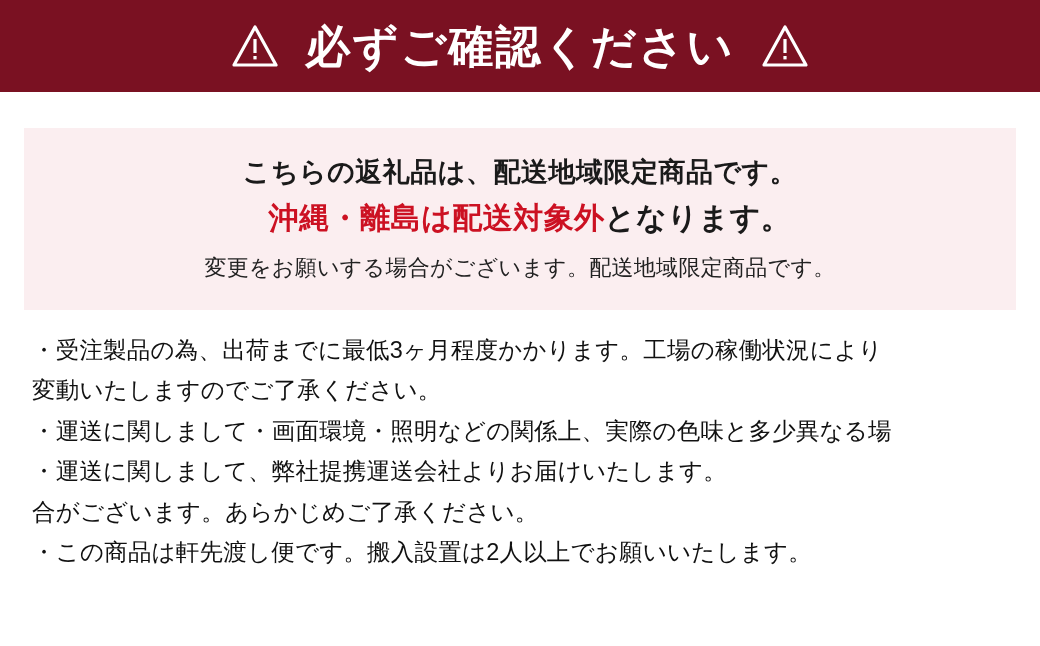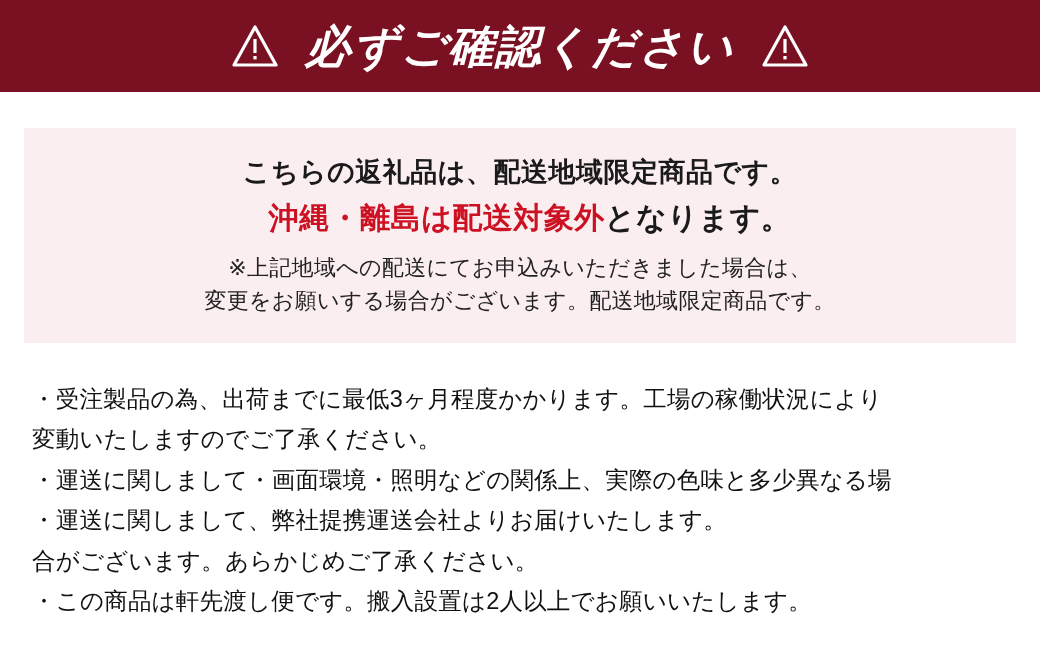--- a/index.html
+++ b/index.html
@@ -23,21 +23,20 @@
   }
 
   
   .header {
     height: 92px;
     display: flex;
     align-items: center;
     justify-content: center;
     gap: 26px;
     color: #ffffff;
-    font-style: italic;
   }
   .header-title {
     font-size: 45px;
     font-weight: bold;
     letter-spacing: 2px;
     line-height: 1;
     white-space: nowrap;
   }
   .warn-icon {
     display: inline-block;
@@ -92,21 +91,21 @@
   .notice-sub {
     font-size: 22px;
     color: #222222;
     line-height: 1.5;
     letter-spacing: 0.3px;
   }
 
   
   .bullets {
     width: 992px;
-    margin: 38px auto 0 auto;
+    margin: 22px auto 0 auto;
     box-sizing: border-box;
     padding: 0 8px;
   }
   .bullet {
     font-size: 23.5px;
     color: #111111;
     line-height: 1.55;
     letter-spacing: 0.2px;
     margin-bottom: 4px;
     text-indent: 0;
@@ -135,21 +134,20 @@
     </span>
   </div>
 
   <div class="body-card">
 
     <div class="notice">
       <div class="notice-line1">こちらの返礼品は、配送地域限定商品です。</div>
       <div class="notice-line2">
         <span class="accent">沖縄・離島は配送対象外</span><span>となります。</span>
       </div>
-      <div class="notice-sub">※上記地域への配送にてお申込みいただきました場合は、</div>
       <div class="notice-sub">変更をお願いする場合がございます。配送地域限定商品です。</div>
     </div>
 
     <div class="bullets">
       <div class="bullet">・受注製品の為、出荷までに最低3ヶ月程度かかります。工場の稼働状況により</div>
       <div class="bullet">変動いたしますのでご了承ください。</div>
       <div class="bullet">・運送に関しまして・画面環境・照明などの関係上、実際の色味と多少異なる場</div>
       <div class="bullet">・運送に関しまして、弊社提携運送会社よりお届けいたします。</div>
       <div class="bullet">合がございます。あらかじめご了承ください。</div>
       <div class="bullet">・この商品は軒先渡し便です。搬入設置は2人以上でお願いいたします。</div>

